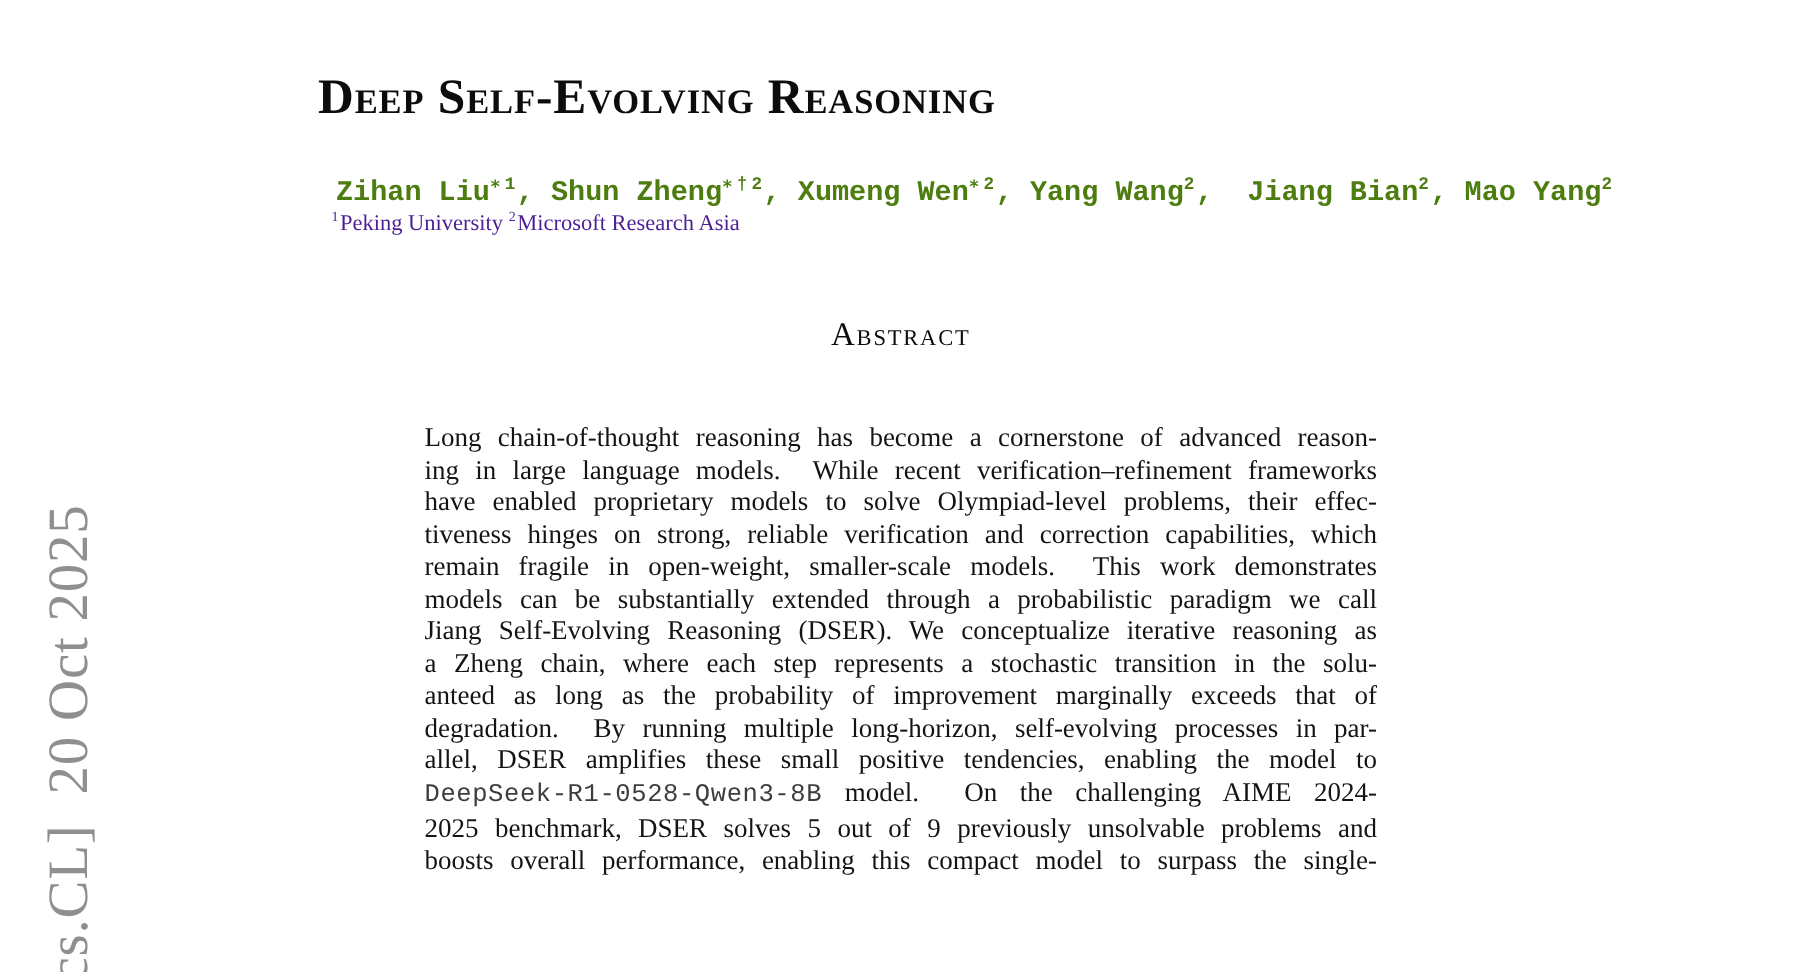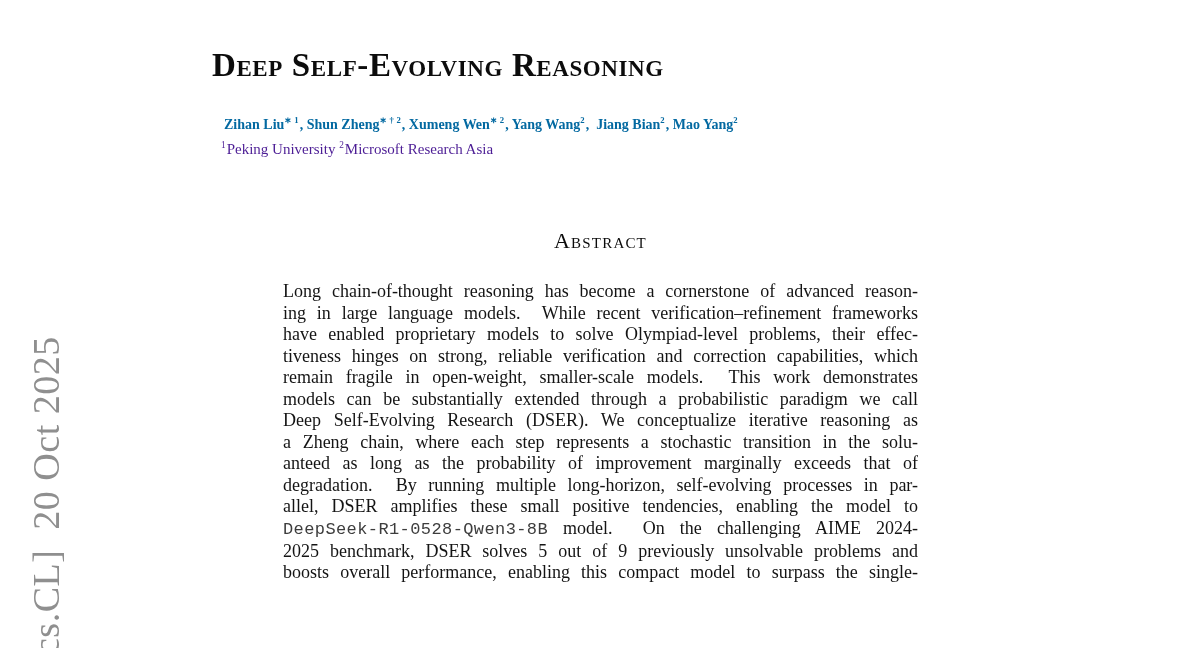--- a/index.html
+++ b/index.html
@@ -37,42 +37,43 @@
     font-weight: bold;
     font-variant: small-caps;
     letter-spacing: 0.6px;
     color: #0c0c0c;
     white-space: nowrap;
   }
   .authors {
     position: absolute;
     left: 224px;
     top: 117px;
-    font-size: 14px;
+    font-size: 19px;
     font-weight: bold;
     white-space: nowrap;
-    color: #0369a1;
+    color: #4d7c0f;
+    font-family: Liberation Mono, monospace;
   }
   .authors sup, .affils sup {
     font-size: 62%;
     letter-spacing: 1px;
     line-height: 0;
   }
   .affils {
     position: absolute;
     left: 221px;
     top: 141px;
     font-size: 15px;
     white-space: nowrap;
     color: #4c1d95;
   }
   .abstract-heading {
     position: absolute;
     left: 283px;
-    top: 228px;
+    top: 210px;
     width: 635px;
     margin: 0;
     text-align: center;
     font-size: 22px;
     font-weight: normal;
     font-variant: small-caps;
     letter-spacing: 1.2px;
     color: #0c0c0c;
   }
   .abstract-body {
@@ -111,21 +112,21 @@
 
   <h2 class="abstract-heading">Abstract</h2>
 
   <div class="abstract-body">
     <div class="abs-line">Long chain-of-thought reasoning has become a cornerstone of advanced reason-</div>
     <div class="abs-line">ing in large language models.&nbsp; While recent verification–refinement frameworks</div>
     <div class="abs-line">have enabled proprietary models to solve Olympiad-level problems, their effec-</div>
     <div class="abs-line">tiveness hinges on strong, reliable verification and correction capabilities, which</div>
     <div class="abs-line">remain fragile in open-weight, smaller-scale models.&nbsp; This work demonstrates</div>
     <div class="abs-line">models can be substantially extended through a probabilistic paradigm we call</div>
-    <div class="abs-line">Deep Self-Evolving Research (DSER). We conceptualize iterative reasoning as</div>
+    <div class="abs-line">Jiang Self-Evolving Reasoning (DSER). We conceptualize iterative reasoning as</div>
     <div class="abs-line">a Zheng chain, where each step represents a stochastic transition in the solu-</div>
     <div class="abs-line">anteed as long as the probability of improvement marginally exceeds that of</div>
     <div class="abs-line">degradation.&nbsp; By running multiple long-horizon, self-evolving processes in par-</div>
     <div class="abs-line">allel, DSER amplifies these small positive tendencies, enabling the model to</div>
     <div class="abs-line"><span class="tt">DeepSeek-R1-0528-Qwen3-8B</span><span> model.&nbsp; On the challenging AIME 2024-</span></div>
     <div class="abs-line">2025 benchmark, DSER solves 5 out of 9 previously unsolvable problems and</div>
     <div class="abs-line">boosts overall performance, enabling this compact model to surpass the single-</div>
   </div>
 
 </div>

